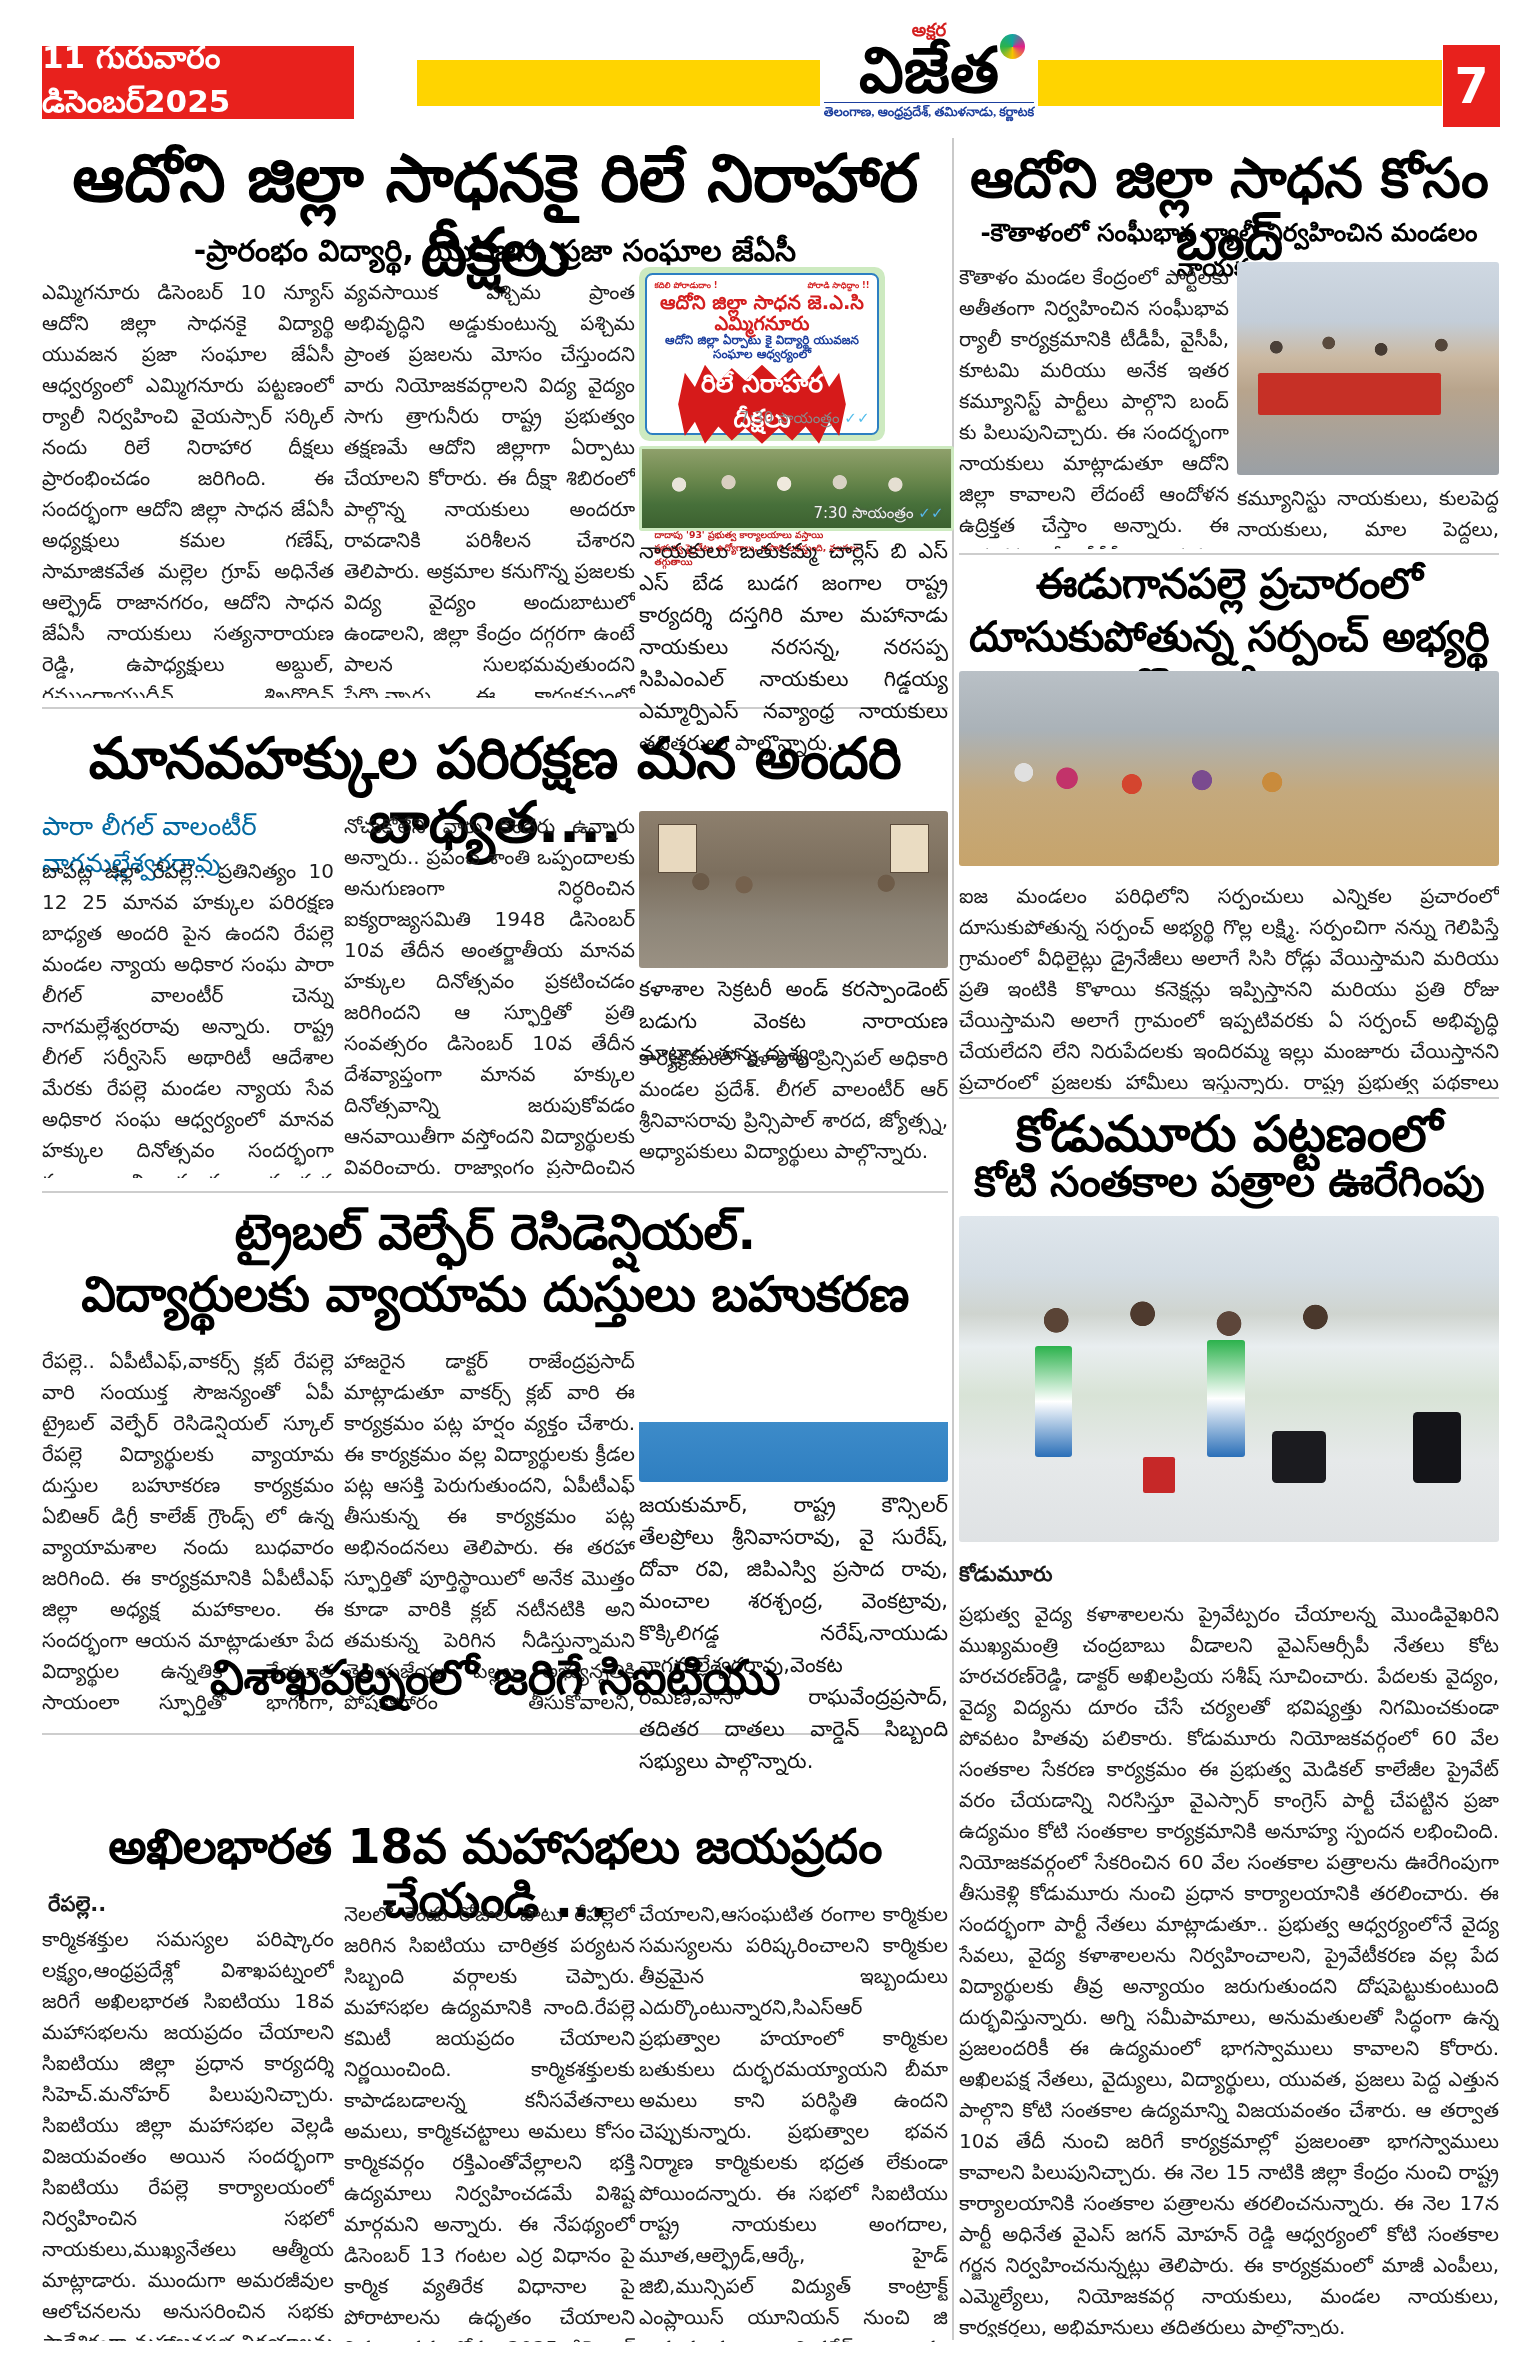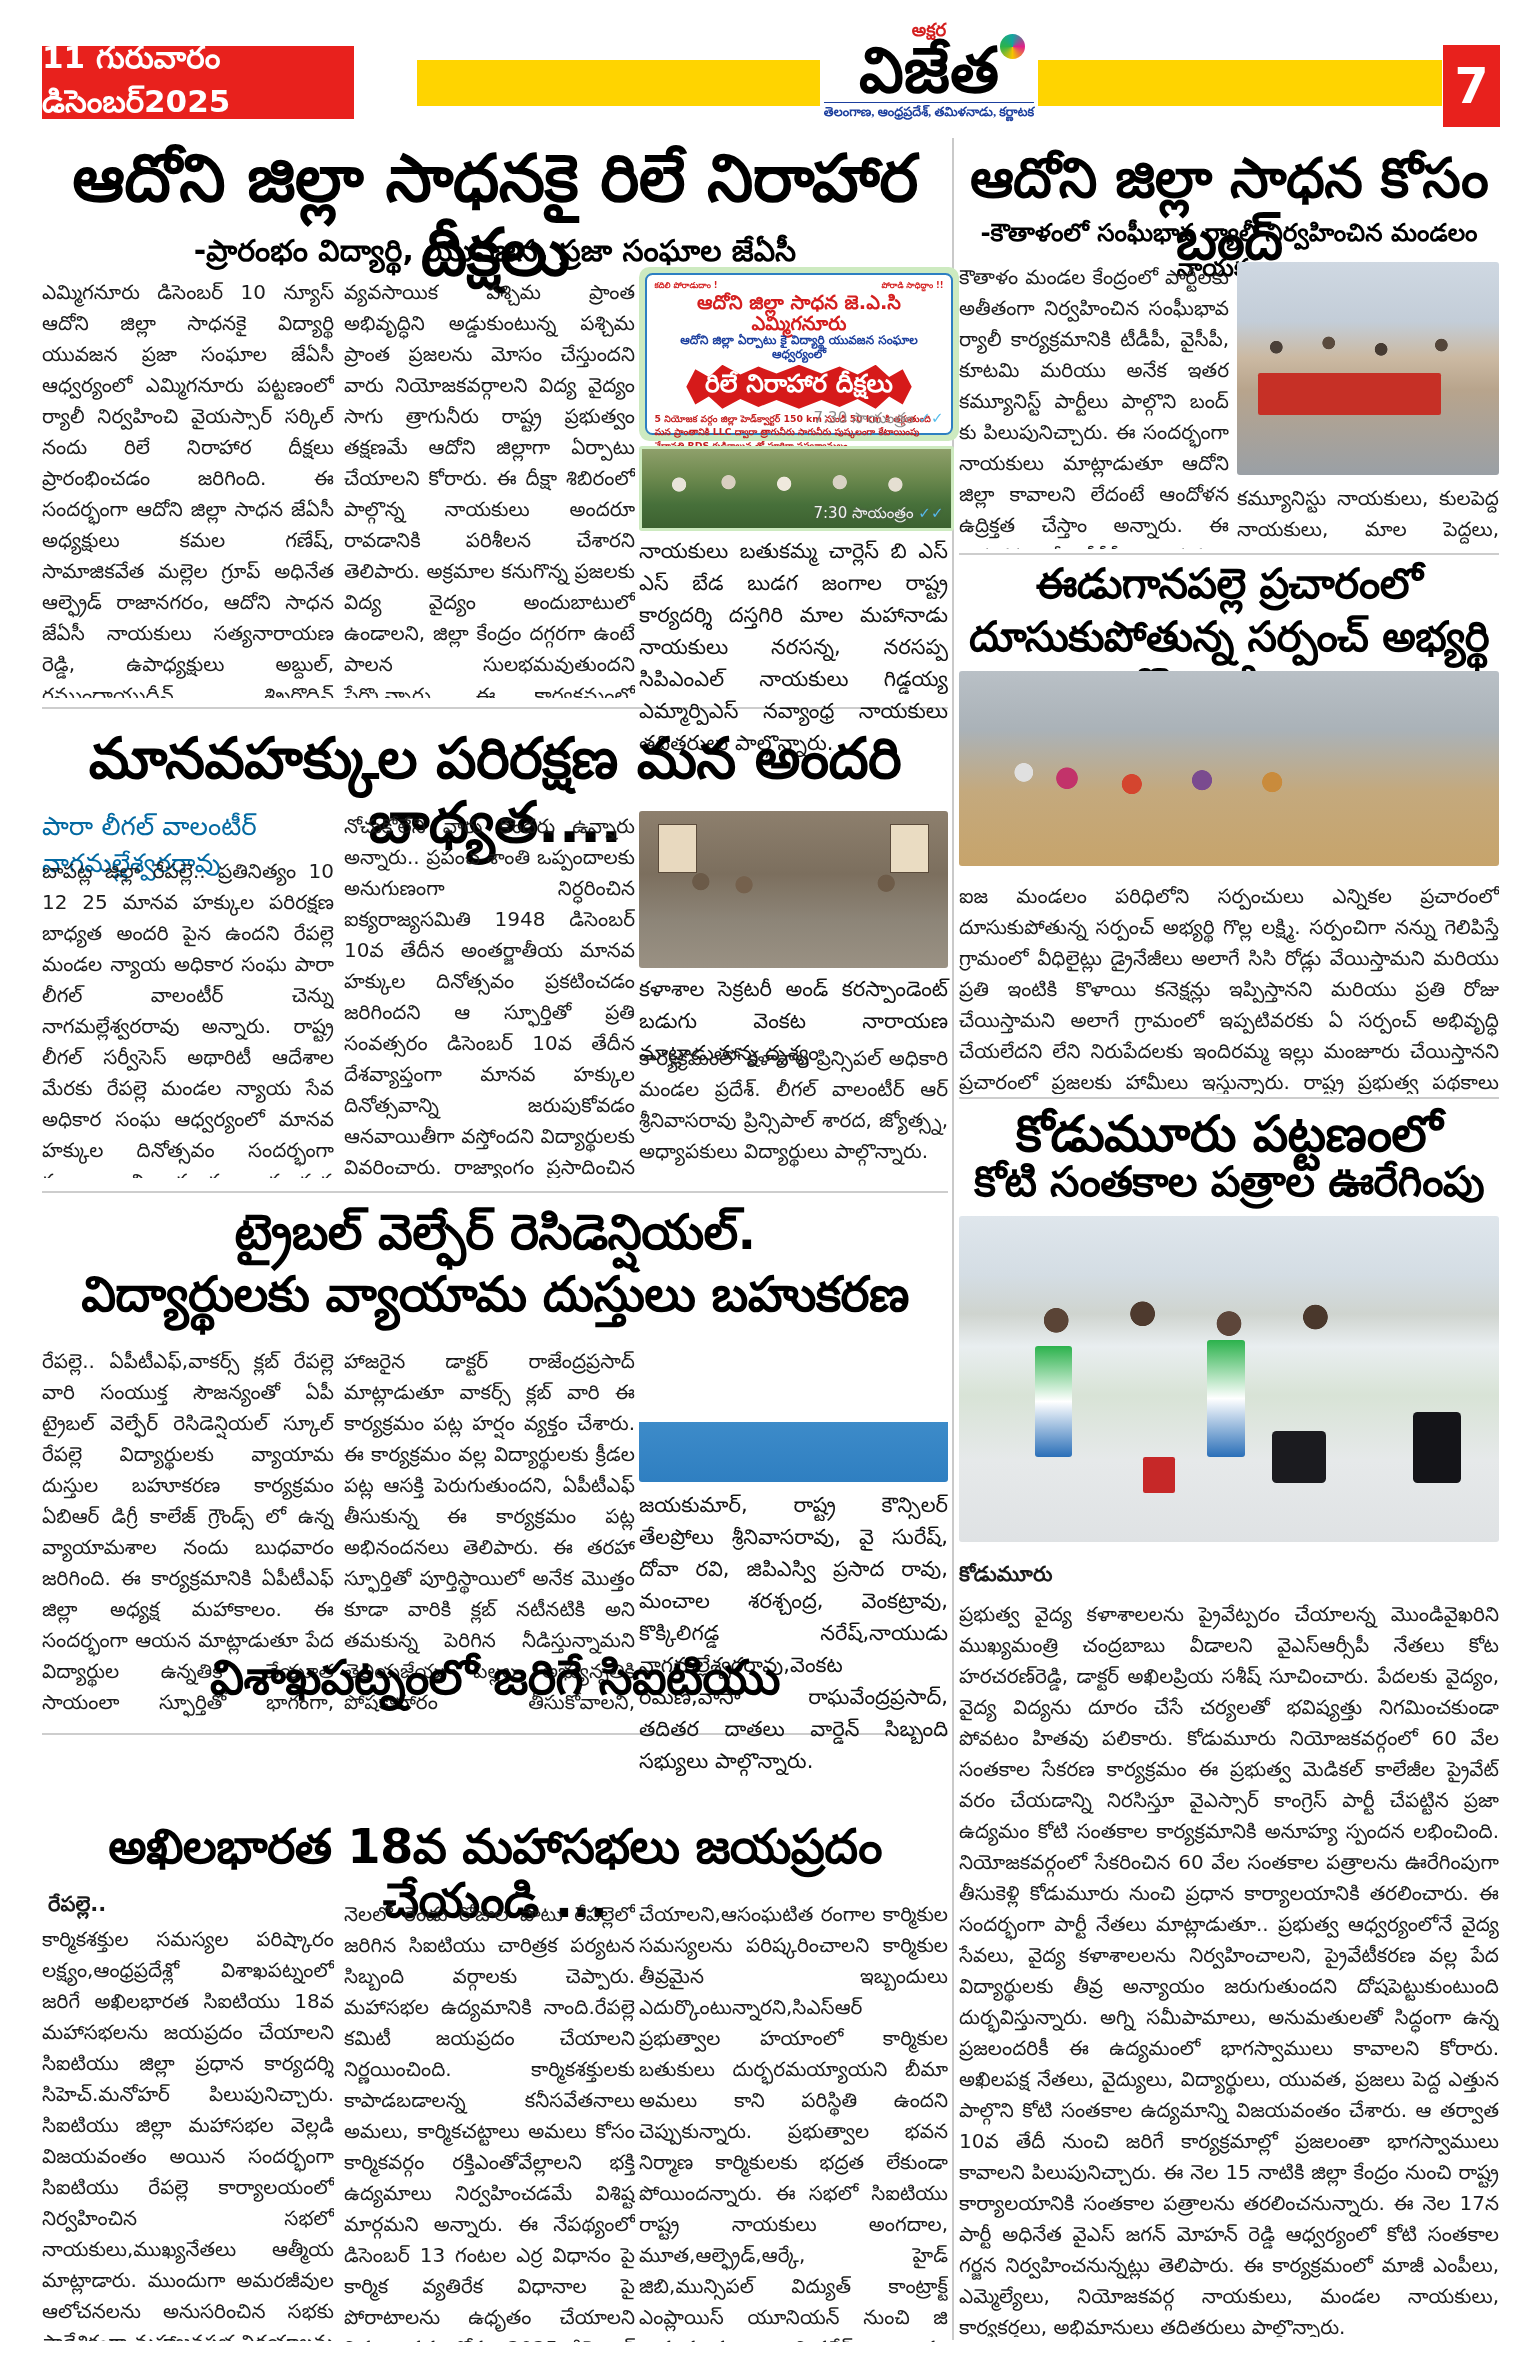--- a/index.html
+++ b/index.html
@@ -67,21 +67,21 @@
   <div class="abs rule-h" style="left:42px;top:1191px;width:906px;"></div>
   <div class="abs rule-h" style="left:42px;top:1733px;width:906px;"></div>
   <div class="abs rule-h" style="left:959px;top:553px;width:540px;"></div>
   <div class="abs rule-h" style="left:959px;top:1097px;width:540px;"></div>
 
   <div class="abs headline" style="left:42px;top:142px;width:906px;font-size:66px;">ఆదోని జిల్లా సాధనకై రిలే  నిరాహార దీక్షలు</div>
   <div class="abs subhead" style="left:42px;top:233px;width:906px;font-size:30px;">-ప్రారంభం విద్యార్థి, యువజన, ప్రజా సంఘాల జేఏసీ</div>
   <div class="abs body-text" style="left:42px;top:277px;width:292px;height:421px;overflow:hidden;">ఎమ్మిగనూరు డిసెంబర్ 10 న్యూస్ ఆదోని జిల్లా సాధనకై విద్యార్థి యువజన ప్రజా సంఘాల జేఏసీ ఆధ్వర్యంలో ఎమ్మిగనూరు పట్టణంలో ర్యాలీ నిర్వహించి వైయస్సార్ సర్కిల్ నందు రిలే నిరాహార దీక్షలు ప్రారంభించడం జరిగింది. ఈ సందర్భంగా ఆదోని జిల్లా సాధన జేఏసీ అధ్యక్షులు కమల గణేష్, సామాజికవేత మల్లెల గ్రూప్ అధినేత ఆల్ఫ్రెడ్ రాజానగరం, ఆదోని సాధన జేఏసీ నాయకులు సత్యనారాయణ రెడ్డి, ఉపాధ్యక్షులు అబ్దుల్, రముందాయుద్దీన్ శిఖరొద్దిన్ సందర్భంలో మధ్యలో తెలియజేశారు. జిల్లా సాధన సందర్భంగా విద్యార్థి జేఏసీ నాయకులు శేఖర్ నాయుడు ఉదయ్ కిరణ్ కమీషనర్ కృష్ణ మూర్తి, రఘు, భాషా మాట్లాడుతూ ఆదోని ప్రాంత జిల్లాల్ కర్నూల్ లోని పశ్చిమ ప్రాంతమైన ఆదోని ప్రాంతం ప్రతికేంద్రంలో వున్న ప్రభుత్వం మధ్యలో విభజమైనందవల్ల ప్రాంతాలను పక్షపాదం అటూరుతుందోది. మంచిరూపంలో నియోజకవర్గాల లో విద్యార్థులు మేధావులు ప్రజలు ప్రజాసంఘాల నాయకులు అంతా ఉద్యమాలు చేస్తున్నారని కూడా రాష్ట్ర ప్రభుత్వం చూసి చూడనట్లు అటూరుతుందోది.</div>
   <div class="abs body-text" style="left:344px;top:277px;width:291px;height:421px;overflow:hidden;">వ్యవసాయిక పశ్చిమ ప్రాంత అభివృద్ధిని అడ్డుకుంటున్న పశ్చిమ ప్రాంత ప్రజలను మోసం చేస్తుందని వారు నియోజకవర్గాలని విద్య వైద్యం సాగు త్రాగునీరు రాష్ట్ర ప్రభుత్వం తక్షణమే ఆదోని జిల్లాగా ఏర్పాటు చేయాలని కోరారు. ఈ దీక్షా శిబిరంలో పాల్గొన్న నాయకులు అందరూ రావడానికి పరిశీలన చేశారని తెలిపారు. అక్రమాల కనుగొన్న ప్రజలకు విద్య వైద్యం అందుబాటులో ఉండాలని, జిల్లా కేంద్రం దగ్గరగా ఉంటే పాలన సులభమవుతుందని పేర్కొన్నారు. ఈ కార్యక్రమంలో విద్యార్థులు, యువజన సంఘాల నాయకులు, ప్రజా సంఘాల ప్రతినిధులు, సిపిఐ ఎంఎల్ న్యూ డెమోక్రసీ కార్యదర్శులు, బీఎస్ పార్టీ రాష్ట్ర కార్యదర్శి లక్ష్మీకాంతయ్య, సిపిఎం ఎంఎల్ నాయకులు నరసన్న, బాలరాజు, ఎమ్మార్పిఎస్ నవ్యాంధ్ర నాయకులు గిడ్డయ్య తదితరులు పెద్ద ఎత్తున పాల్గొన్నారు.</div>
 
-  <div class="abs poster" style="left:639px;top:267px;width:320px;height:174px;box-sizing:border-box;">
+  <div class="abs poster" style="left:639px;top:267px;width:246px;height:174px;box-sizing:border-box;">
     <div class="poster-card">
       <div style="display:flex;justify-content:space-between;">
         <span class="poster-mini">కదిలి పోరాడుదాం !</span>
         <span class="poster-mini">పోరాడి సాధిద్దాం !!</span>
       </div>
       <div class="poster-title">ఆదోని జిల్లా సాధన జె.ఎ.సి ఎమ్మిగనూరు</div>
       <div class="poster-sub">ఆదోని జిల్లా ఏర్పాటు కై విద్యార్థి యువజన సంఘాల ఆధ్వర్యంలో</div>
       <div class="burst">రిలే నిరాహార దీక్షలు</div>
       <div class="poster-bullet">5 నియోజక వర్గం జిల్లా హెడ్‌క్వార్టర్ 150 km నుండి 50 km కి తగ్గుతుంది</div>
       <div class="poster-bullet">మన ప్రాంతానికి LLC ద్వారా త్రాగునీరు సాగునీరు పుష్కలంగా కేటాయింపు</div>

